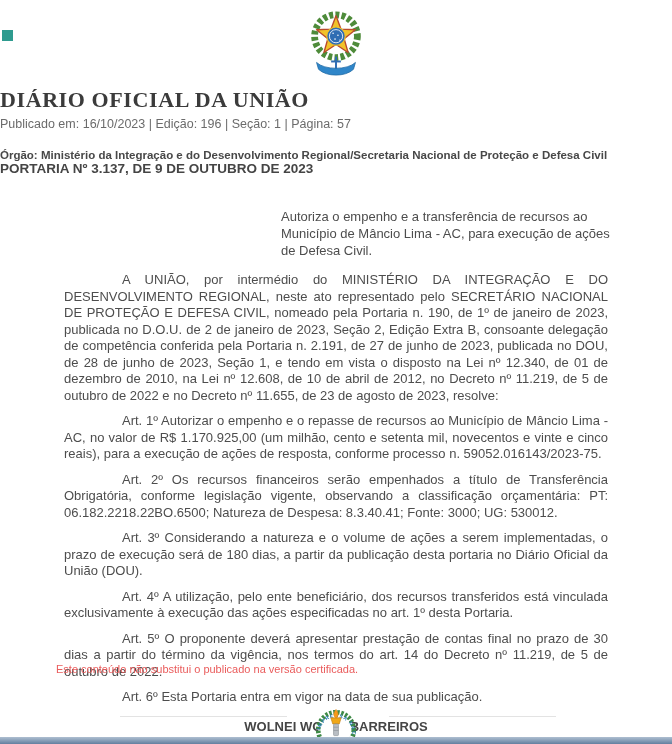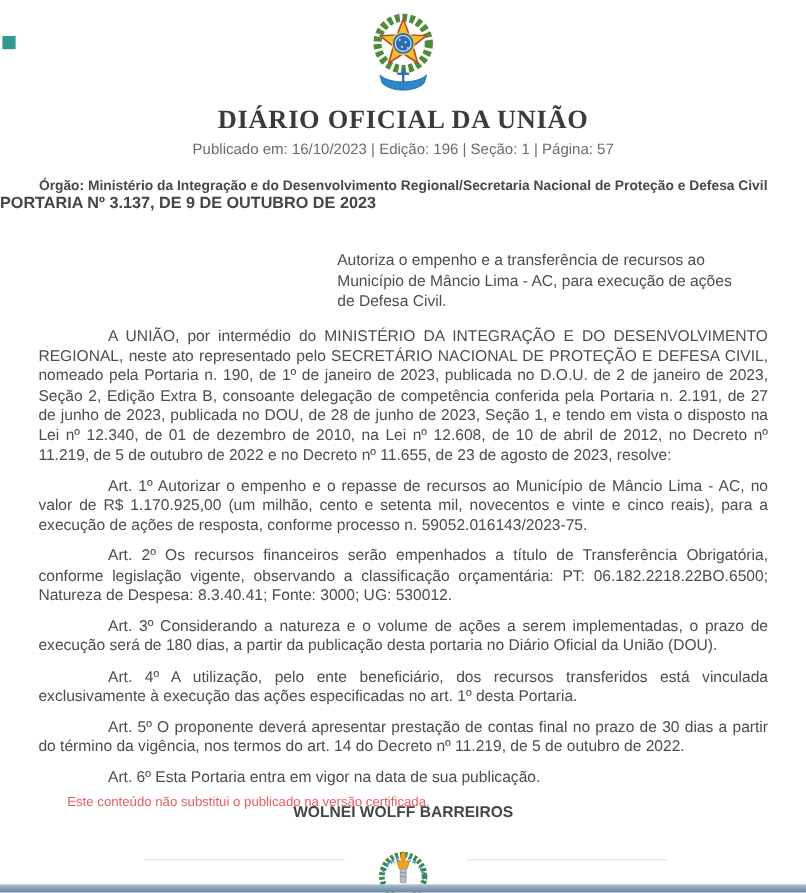--- a/index.html
+++ b/index.html
@@ -1,27 +1,27 @@
 <!DOCTYPE html>
 <html><head>
 <meta charset="utf-8">
 <style>
   html,body{margin:0;padding:0;background:#fff;}
   .page{position:relative;width:672px;height:744px;background:#fff;overflow:hidden;
         font-family:"Liberation Sans",sans-serif;color:#4d4d4d;}
   .corner-square{position:absolute;left:2px;top:30px;width:11px;height:11px;background:#2e9b8f;}
-  .masthead{text-align:center;padding-top:8px;}
+  .masthead{text-align:left;padding-top:8px;}
   .coat{display:block;margin:0 auto;}
   .doc-title{font-family:"Liberation Serif",serif;font-weight:bold;font-size:22px;
              color:#3b3b3b;letter-spacing:.6px;margin:9px 0 0;}
   .published{font-size:12.5px;color:#6b6b6b;margin-top:4px;}
   .organ{font-size:11.5px;font-weight:bold;color:#484848;margin-top:18px;}
   .act-heading{text-align:left;font-size:13.5px;font-weight:bold;color:#454545;}
   .summary{margin:32px 56px 0 281px;font-size:13px;line-height:17px;color:#4d4d4d;text-align:left;}
-  .body{padding:0 32px;margin-top:13px;}
+  .body{padding:0 64px;margin-top:13px;}
   .body p{font-size:13px;line-height:16.5px;color:#4d4d4d;text-align:justify;
           text-indent:58px;margin:0 0 9px 0;}
   .signature{text-align:center;font-weight:bold;font-size:13px;color:#454545;margin-top:13px;}
   .disclaimer{position:absolute;left:56px;top:663px;font-size:11px;color:#ea5c5c;}
   .rule{position:absolute;top:716px;height:1px;background:#e3e3e3;}
   .rule-left{left:120px;width:167px;}
   .rule-right{left:389px;width:167px;}
   .seal{position:absolute;left:307px;top:699px;}
   .bottom-bar{position:absolute;left:0;bottom:0;width:672px;height:7px;
               background:linear-gradient(#aebfd1,#647f9f);}

